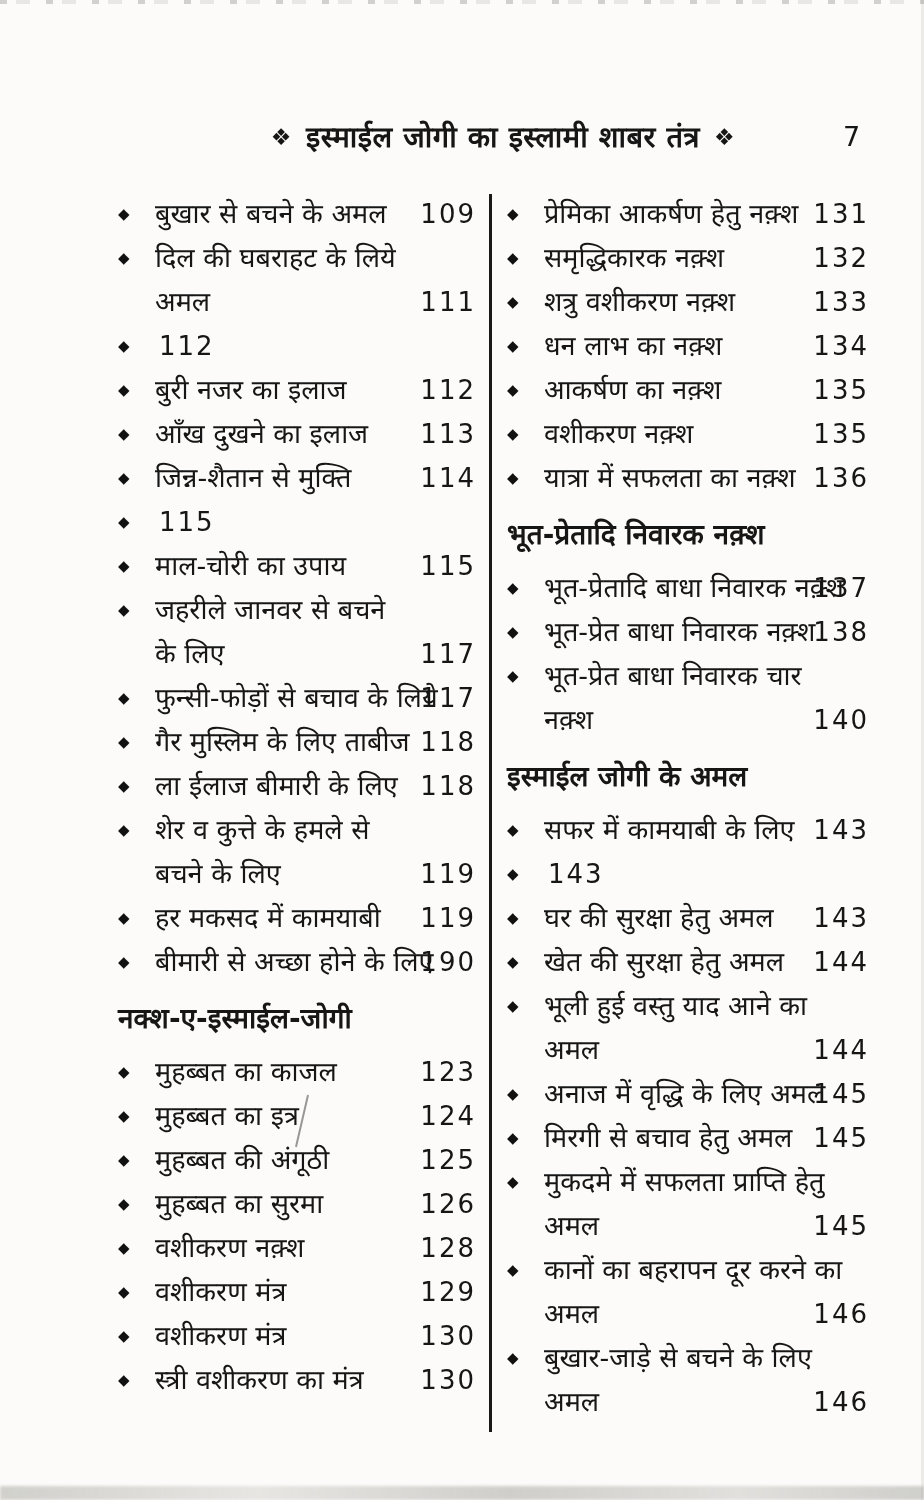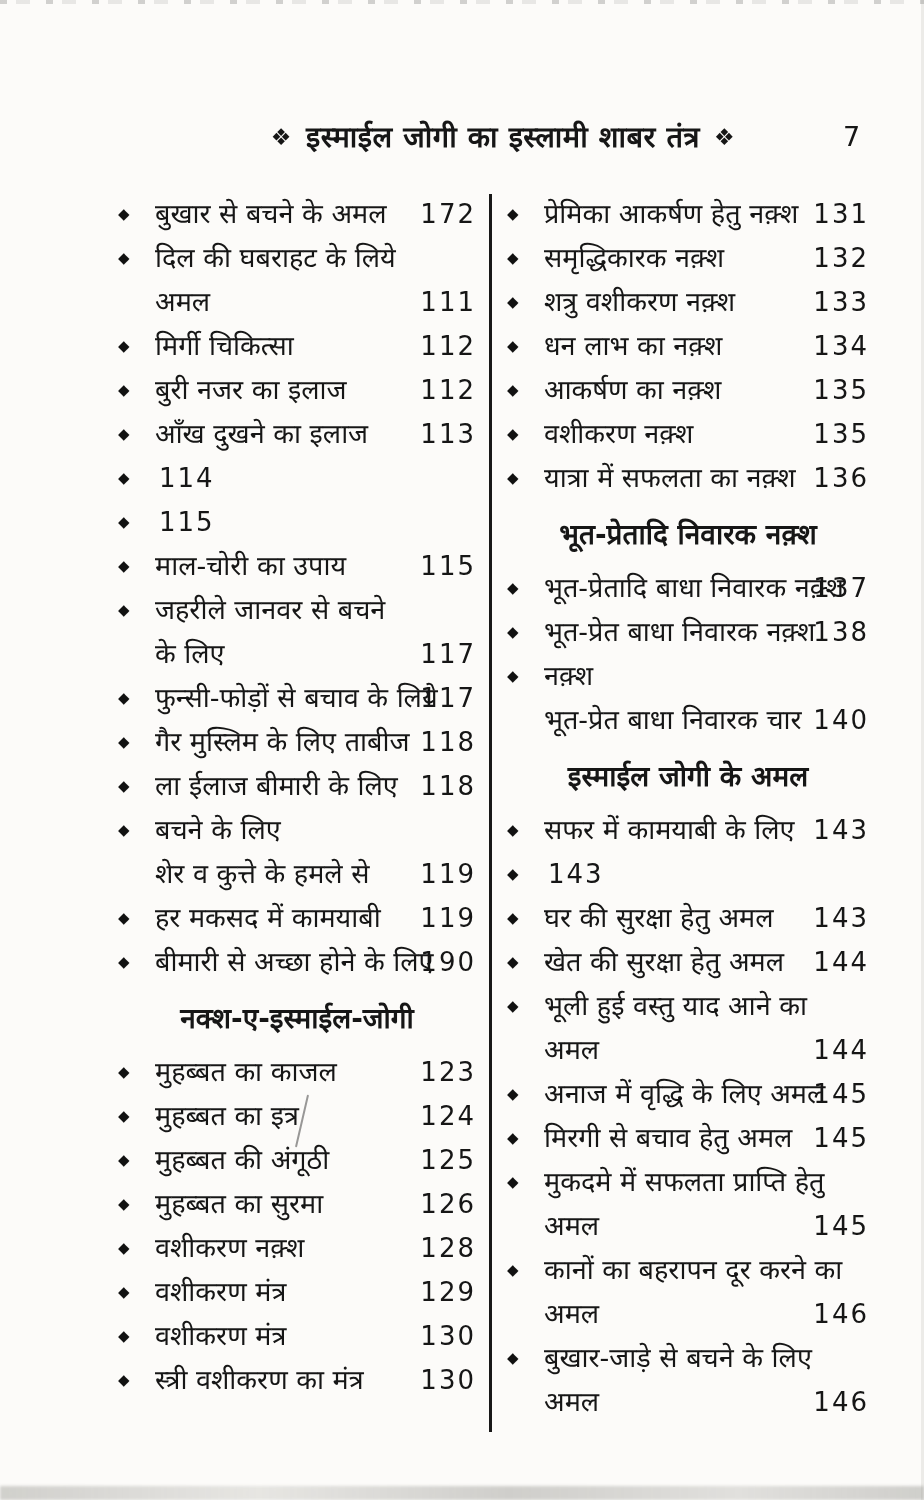--- a/index.html
+++ b/index.html
@@ -62,21 +62,21 @@
     flex:none; width:37px; font-size:15px; line-height:44px;
     color:#111;
   }
   .entry-text { flex:1; font-size:27px; line-height:44px; min-width:0; }
   .entry-text .line { display:block; white-space:nowrap; }
   .entry-page {
     flex:none; font-size:26px; line-height:44px;
     align-self:flex-end; letter-spacing:2px; padding-left:4px;
   }
   .toc-heading {
-    text-align:center; font-weight:bold; font-size:28px;
+    text-align:left; font-weight:bold; font-size:28px;
     line-height:44px; margin:13px 0 9px;
     white-space:nowrap;
   }
 </style>
 </head>
 <body>
 
 <div class="page">
   <div class="scan-speckle-top"></div>
 
@@ -87,53 +87,53 @@
   </div>
   <div class="folio">7</div>
 
   <div class="toc">
     <div class="col left" id="col-left">
         <div class="toc-row">
           <span class="bullet">◆</span>
           <span class="entry-text">
             <span class="line">बुखार से बचने के अमल</span>
           </span>
-          <span class="entry-page">172</span>
+          <span class="entry-page">109</span>
         </div>
         <div class="toc-row">
           <span class="bullet">◆</span>
           <span class="entry-text">
             <span class="line">दिल की घबराहट के लिये</span>
             <span class="line">अमल</span>
           </span>
           <span class="entry-page">111</span>
         </div>
         <div class="toc-row">
           <span class="bullet">◆</span>
-          <span class="entry-text">
-            <span class="line">मिर्गी चिकित्सा</span>
-          </span>
           <span class="entry-page">112</span>
         </div>
         <div class="toc-row">
           <span class="bullet">◆</span>
           <span class="entry-text">
             <span class="line">बुरी नजर का इलाज</span>
           </span>
           <span class="entry-page">112</span>
         </div>
         <div class="toc-row">
           <span class="bullet">◆</span>
           <span class="entry-text">
             <span class="line">आँख दुखने का इलाज</span>
           </span>
           <span class="entry-page">113</span>
         </div>
         <div class="toc-row">
           <span class="bullet">◆</span>
+          <span class="entry-text">
+            <span class="line">जिन्न-शैतान से मुक्ति</span>
+          </span>
           <span class="entry-page">114</span>
         </div>
         <div class="toc-row">
           <span class="bullet">◆</span>
           <span class="entry-page">115</span>
         </div>
         <div class="toc-row">
           <span class="bullet">◆</span>
           <span class="entry-text">
             <span class="line">माल-चोरी का उपाय</span>
@@ -165,22 +165,22 @@
         <div class="toc-row">
           <span class="bullet">◆</span>
           <span class="entry-text">
             <span class="line">ला ईलाज बीमारी के लिए</span>
           </span>
           <span class="entry-page">118</span>
         </div>
         <div class="toc-row">
           <span class="bullet">◆</span>
           <span class="entry-text">
+            <span class="line">शेर व कुत्ते के हमले से</span>
             <span class="line">बचने के लिए</span>
-            <span class="line">शेर व कुत्ते के हमले से</span>
           </span>
           <span class="entry-page">119</span>
         </div>
         <div class="toc-row">
           <span class="bullet">◆</span>
           <span class="entry-text">
             <span class="line">हर मकसद में कामयाबी</span>
           </span>
           <span class="entry-page">119</span>
         </div>
@@ -311,22 +311,22 @@
         <div class="toc-row">
           <span class="bullet">◆</span>
           <span class="entry-text">
             <span class="line">भूत-प्रेत बाधा निवारक नक़्श</span>
           </span>
           <span class="entry-page">138</span>
         </div>
         <div class="toc-row">
           <span class="bullet">◆</span>
           <span class="entry-text">
+            <span class="line">भूत-प्रेत बाधा निवारक चार</span>
             <span class="line">नक़्श</span>
-            <span class="line">भूत-प्रेत बाधा निवारक चार</span>
           </span>
           <span class="entry-page">140</span>
         </div>
         <div class="toc-heading">इस्माईल जोगी के अमल</div>
         <div class="toc-row">
           <span class="bullet">◆</span>
           <span class="entry-text">
             <span class="line">सफर में कामयाबी के लिए</span>
           </span>
           <span class="entry-page">143</span>

